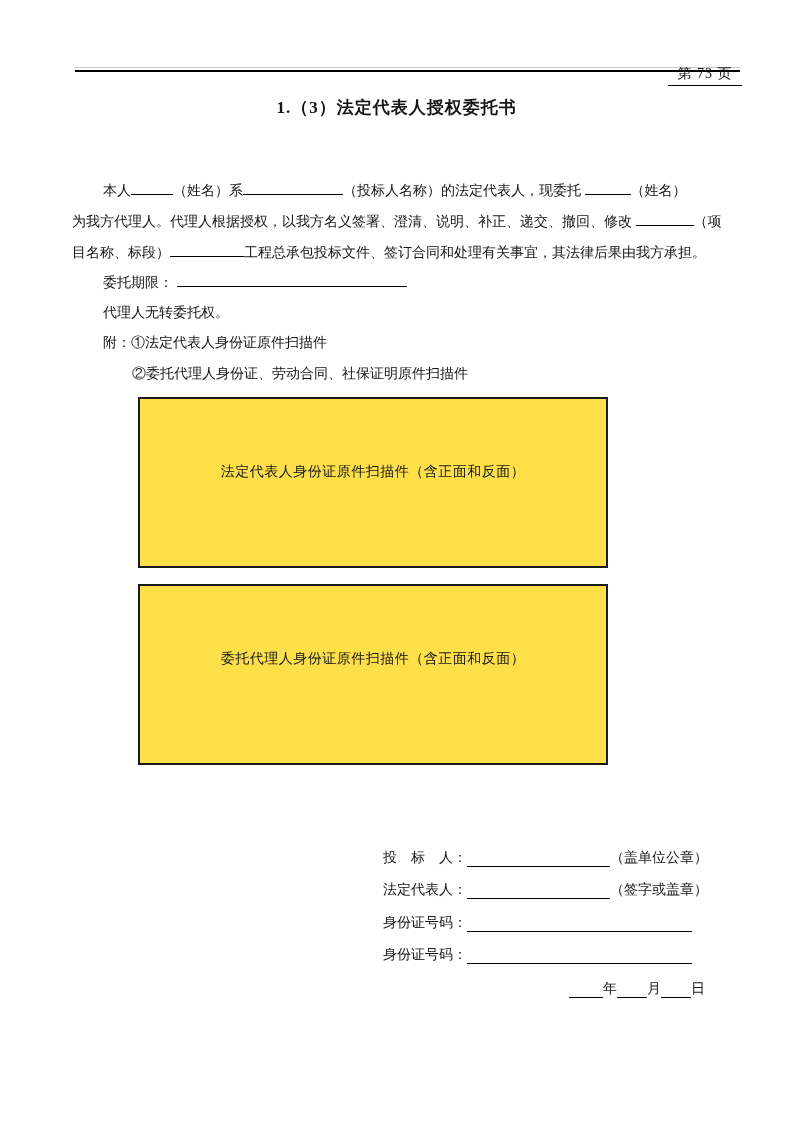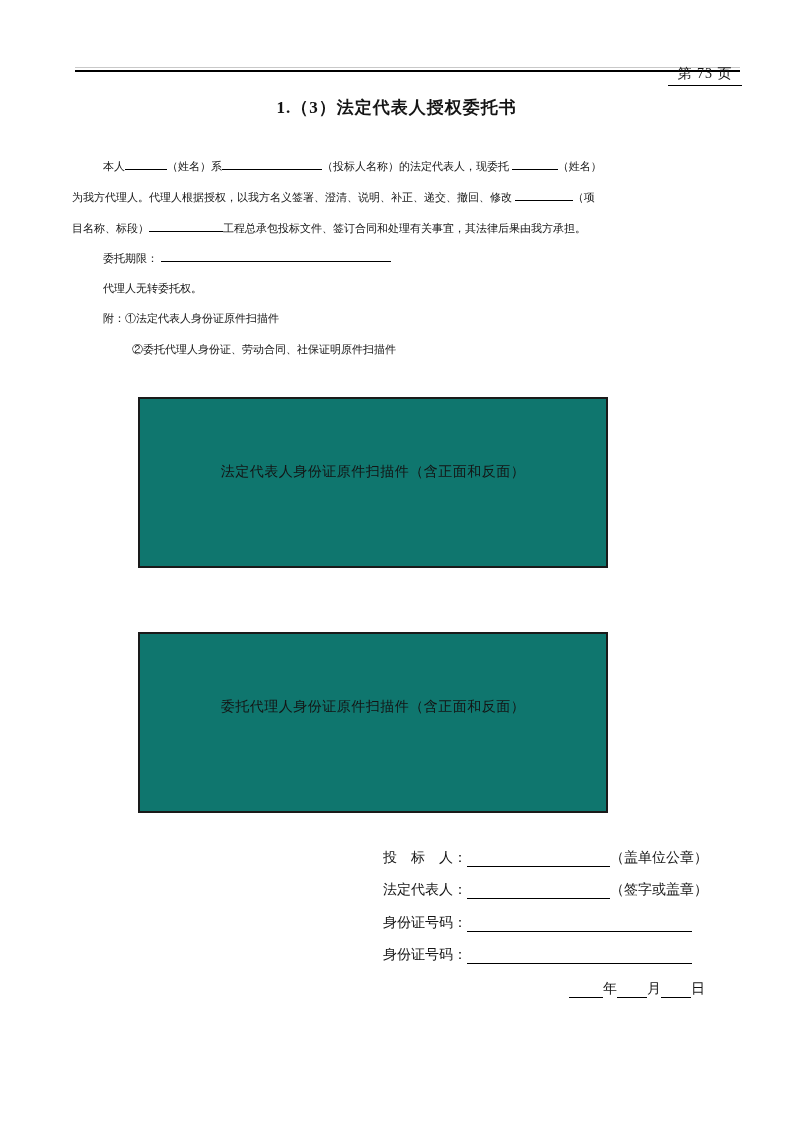--- a/index.html
+++ b/index.html
@@ -29,38 +29,38 @@
   }
   
   .doc-title{
     position:absolute;top:96px;left:0;width:100%;
     text-align:center;font-size:17px;font-weight:bold;
     letter-spacing:1px;
   }
   
   .bline{
     position:absolute;white-space:nowrap;
-    font-size:11px;line-height:19px;
+    font-size:14px;line-height:19px;margin-top:24px;
   }
   .blank{
     display:inline-block;
     border-bottom:1.5px solid #000;
     height:0.85em;
   }
   .w42{width:42px}.w100{width:100px}.w46{width:46px}
   .w58{width:58px}.w74{width:74px}.w230{width:230px}
   
   .att-box{
     position:absolute;left:138px;width:470px;
     border:2px solid #1a1a1a;box-sizing:border-box;
     display:flex;align-items:center;justify-content:center;
-    background:#0f766e;
+    background:#fde047;
   }
   .att-box-1{top:397px;height:171px;padding-bottom:22px;}
-  .att-box-2{top:632px;height:181px;padding-bottom:32px;}
+  .att-box-2{top:584px;height:181px;padding-bottom:32px;}
   .att-box .box-label{font-size:14px;letter-spacing:0.5px;}
   
   .sig-block{
     position:absolute;left:383px;top:834px;width:330px;
     font-size:14px;
   }
   .sig-row{
     height:32.5px;display:flex;align-items:flex-end;
     white-space:nowrap;
   }

